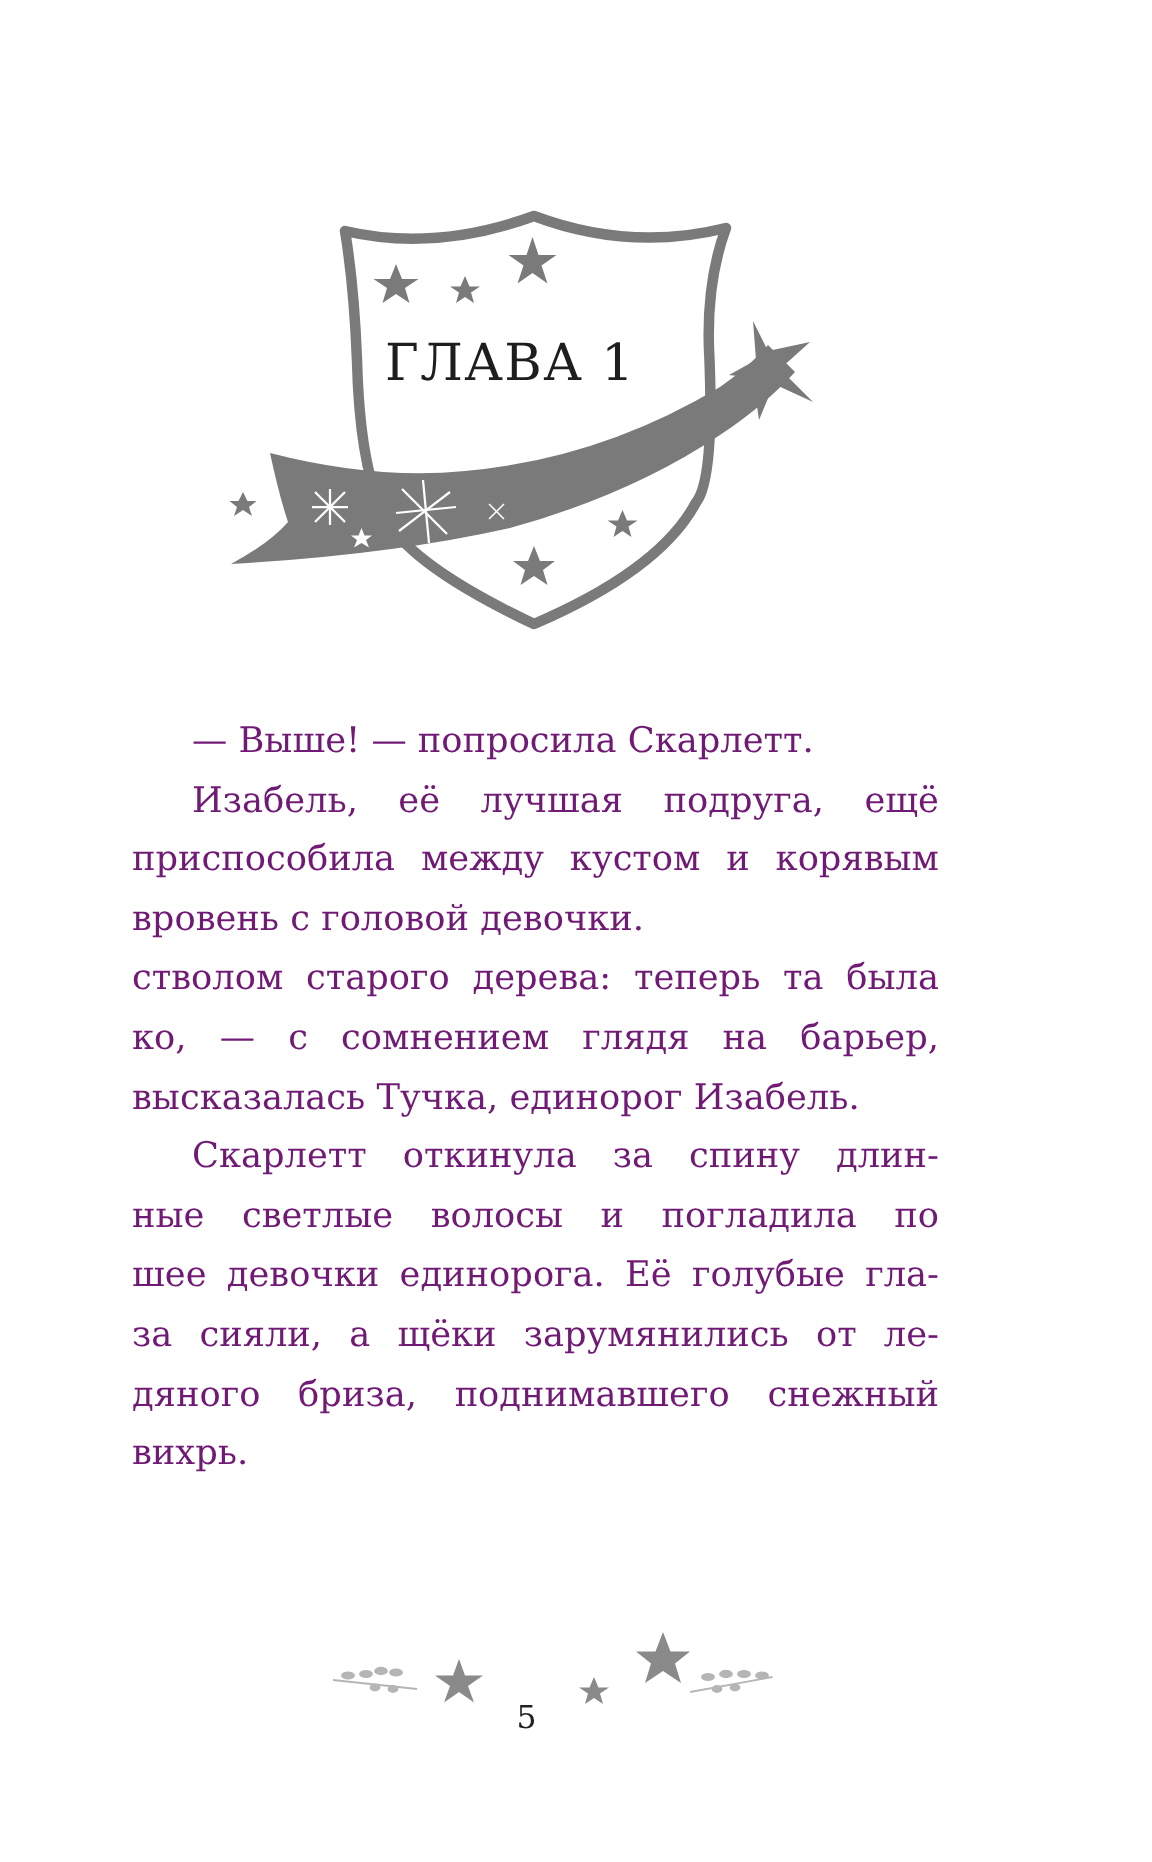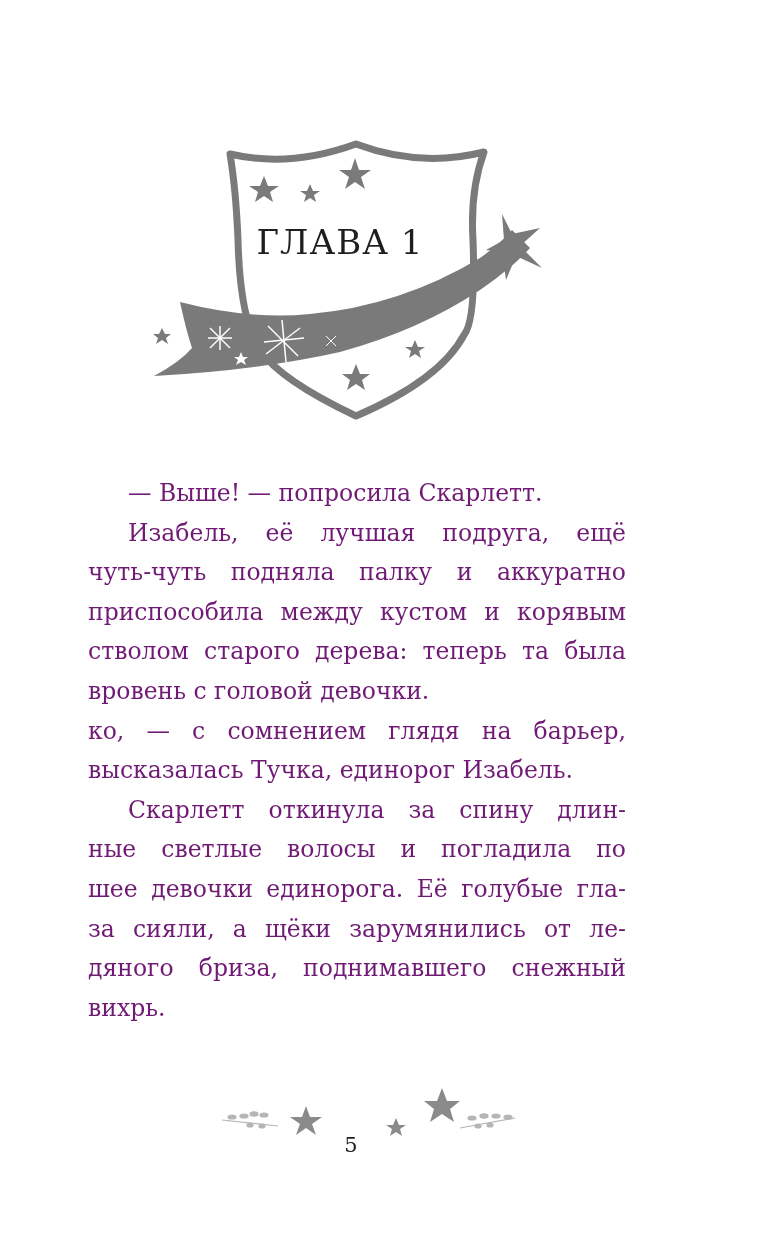--- a/index.html
+++ b/index.html
@@ -64,24 +64,23 @@
       <polygon points="275,210 278,217 285,217 279,221 281,228 275,224 269,228 271,221 265,217 272,217" fill="#7a7a7a"></polygon>
       <polygon points="216,234 220,244 230,244 222,250 225,260 216,254 207,260 210,250 202,244 212,244" fill="#7a7a7a"></polygon>
     </svg>
   </div>
 
   <div class="chapter-title">ГЛАВА 1</div>
 
   <div class="text">
     <span class="line indent last">— Выше! — попросила Скарлетт.</span>
     <span class="line indent">Изабель, её лучшая подруга, ещё</span>
-    <span class="line">чуть-чуть подняла палку и аккуратно</span>
     <span class="line">приспособила между кустом и корявым</span>
+    <span class="line last">вровень с головой девочки.</span>
     <span class="line">стволом старого дерева: теперь та была</span>
-    <span class="line last">вровень с головой девочки.</span>
     <span class="line">ко, — с сомнением глядя на барьер,</span>
     <span class="line last">высказалась Тучка, единорог Изабель.</span>
     <span class="line indent">Скарлетт откинула за спину длин-</span>
     <span class="line">ные светлые волосы и погладила по</span>
     <span class="line">шее девочки единорога. Её голубые гла-</span>
     <span class="line">за сияли, а щёки зарумянились от ле-</span>
     <span class="line">дяного бриза, поднимавшего снежный</span>
     <span class="line last">вихрь.</span>
   </div>
 

